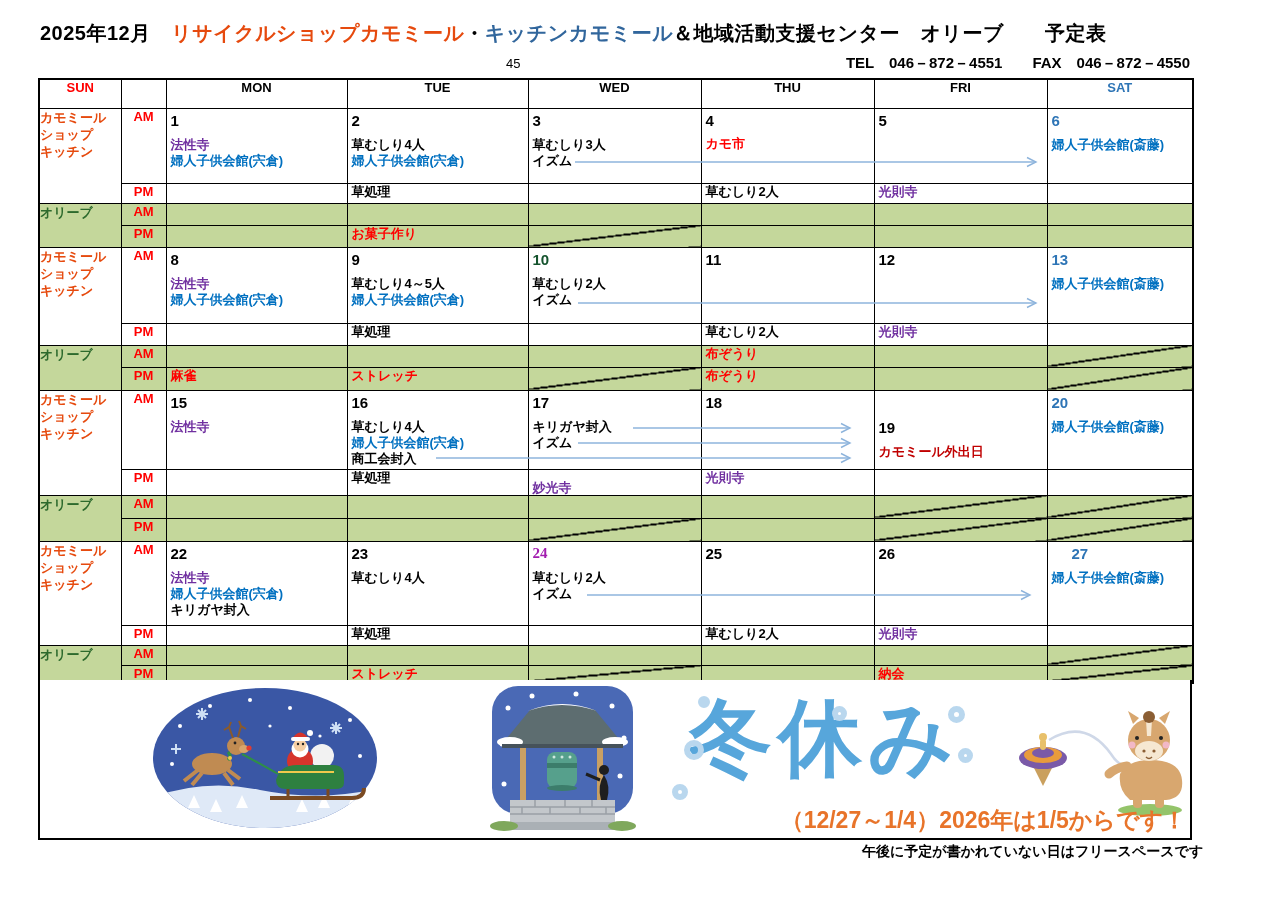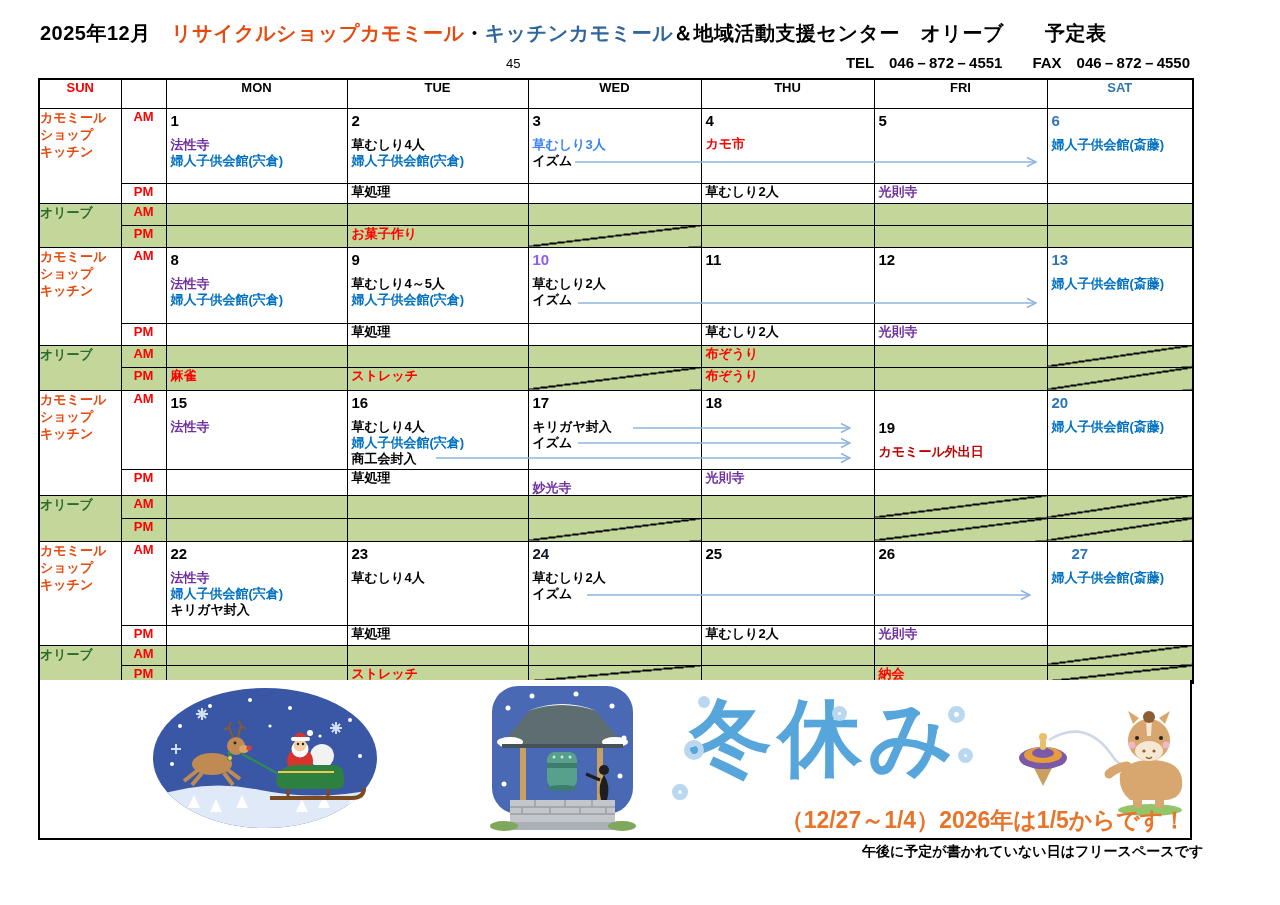--- a/index.html
+++ b/index.html
@@ -84,21 +84,21 @@
           <div class="line" style="color: rgb(112, 48, 160);">法性寺</div>
           <div class="line" style="color: rgb(0, 112, 192);">婦人子供会館(宍倉)</div>
         </td>
         <td class="cell amcell">
           <div class="num" style="color: rgb(0, 0, 0);">2</div>
           <div class="line" style="color: rgb(0, 0, 0);">草むしり4人</div>
           <div class="line" style="color: rgb(0, 112, 192);">婦人子供会館(宍倉)</div>
         </td>
         <td class="cell amcell">
           <div class="num" style="color: rgb(0, 0, 0);">3</div>
-          <div class="line" style="color: #3b82f6;">草むしり3人</div>
+          <div class="line" style="color: #000000;">草むしり3人</div>
           <div class="line" style="color: rgb(0, 0, 0);">イズム</div>
         </td>
         <td class="cell amcell">
           <div class="num" style="color: rgb(0, 0, 0);">4</div>
           <div class="line" style="color: rgb(255, 0, 0); font-family: Liberation Mono, monospace;">カモ市</div>
         </td>
         <td class="cell amcell">
           <div class="num" style="color: rgb(0, 0, 0);">5</div>
         </td>
         <td class="cell amcell">
@@ -153,21 +153,21 @@
           <div class="num" style="color: rgb(0, 0, 0);">8</div>
           <div class="line" style="color: rgb(112, 48, 160);">法性寺</div>
           <div class="line" style="color: rgb(0, 112, 192);">婦人子供会館(宍倉)</div>
         </td>
         <td class="cell amcell">
           <div class="num" style="color: rgb(0, 0, 0);">9</div>
           <div class="line" style="color: rgb(0, 0, 0);">草むしり4～5人</div>
           <div class="line" style="color: rgb(0, 112, 192);">婦人子供会館(宍倉)</div>
         </td>
         <td class="cell amcell">
-          <div class="num" style="color: #8b5cf6;">10</div>
+          <div class="num" style="color: #14532d;">10</div>
           <div class="line" style="color: rgb(0, 0, 0);">草むしり2人</div>
           <div class="line" style="color: rgb(0, 0, 0);">イズム</div>
         </td>
         <td class="cell amcell">
           <div class="num" style="color: rgb(0, 0, 0);">11</div>
         </td>
         <td class="cell amcell">
           <div class="num" style="color: rgb(0, 0, 0);">12</div>
         </td>
         <td class="cell amcell">
@@ -296,21 +296,21 @@
           <div class="num" style="color: rgb(0, 0, 0);">22</div>
           <div class="line" style="color: rgb(112, 48, 160);">法性寺</div>
           <div class="line" style="color: rgb(0, 112, 192);">婦人子供会館(宍倉)</div>
           <div class="line" style="color: rgb(0, 0, 0);">キリガヤ封入</div>
         </td>
         <td class="cell amcell">
           <div class="num" style="color: rgb(0, 0, 0);">23</div>
           <div class="line" style="color: rgb(0, 0, 0);">草むしり4人</div>
         </td>
         <td class="cell amcell">
-          <div class="num" style="color: #0f172a;">24</div>
+          <div class="num" style="color: #a21caf; font-family: Liberation Serif, serif;">24</div>
           <div class="line" style="color: rgb(0, 0, 0);">草むしり2人</div>
           <div class="line" style="color: rgb(0, 0, 0);">イズム</div>
         </td>
         <td class="cell amcell">
           <div class="num" style="color: rgb(0, 0, 0);">25</div>
         </td>
         <td class="cell amcell">
           <div class="num" style="color: rgb(0, 0, 0);">26</div>
         </td>
         <td class="cell amcell">

